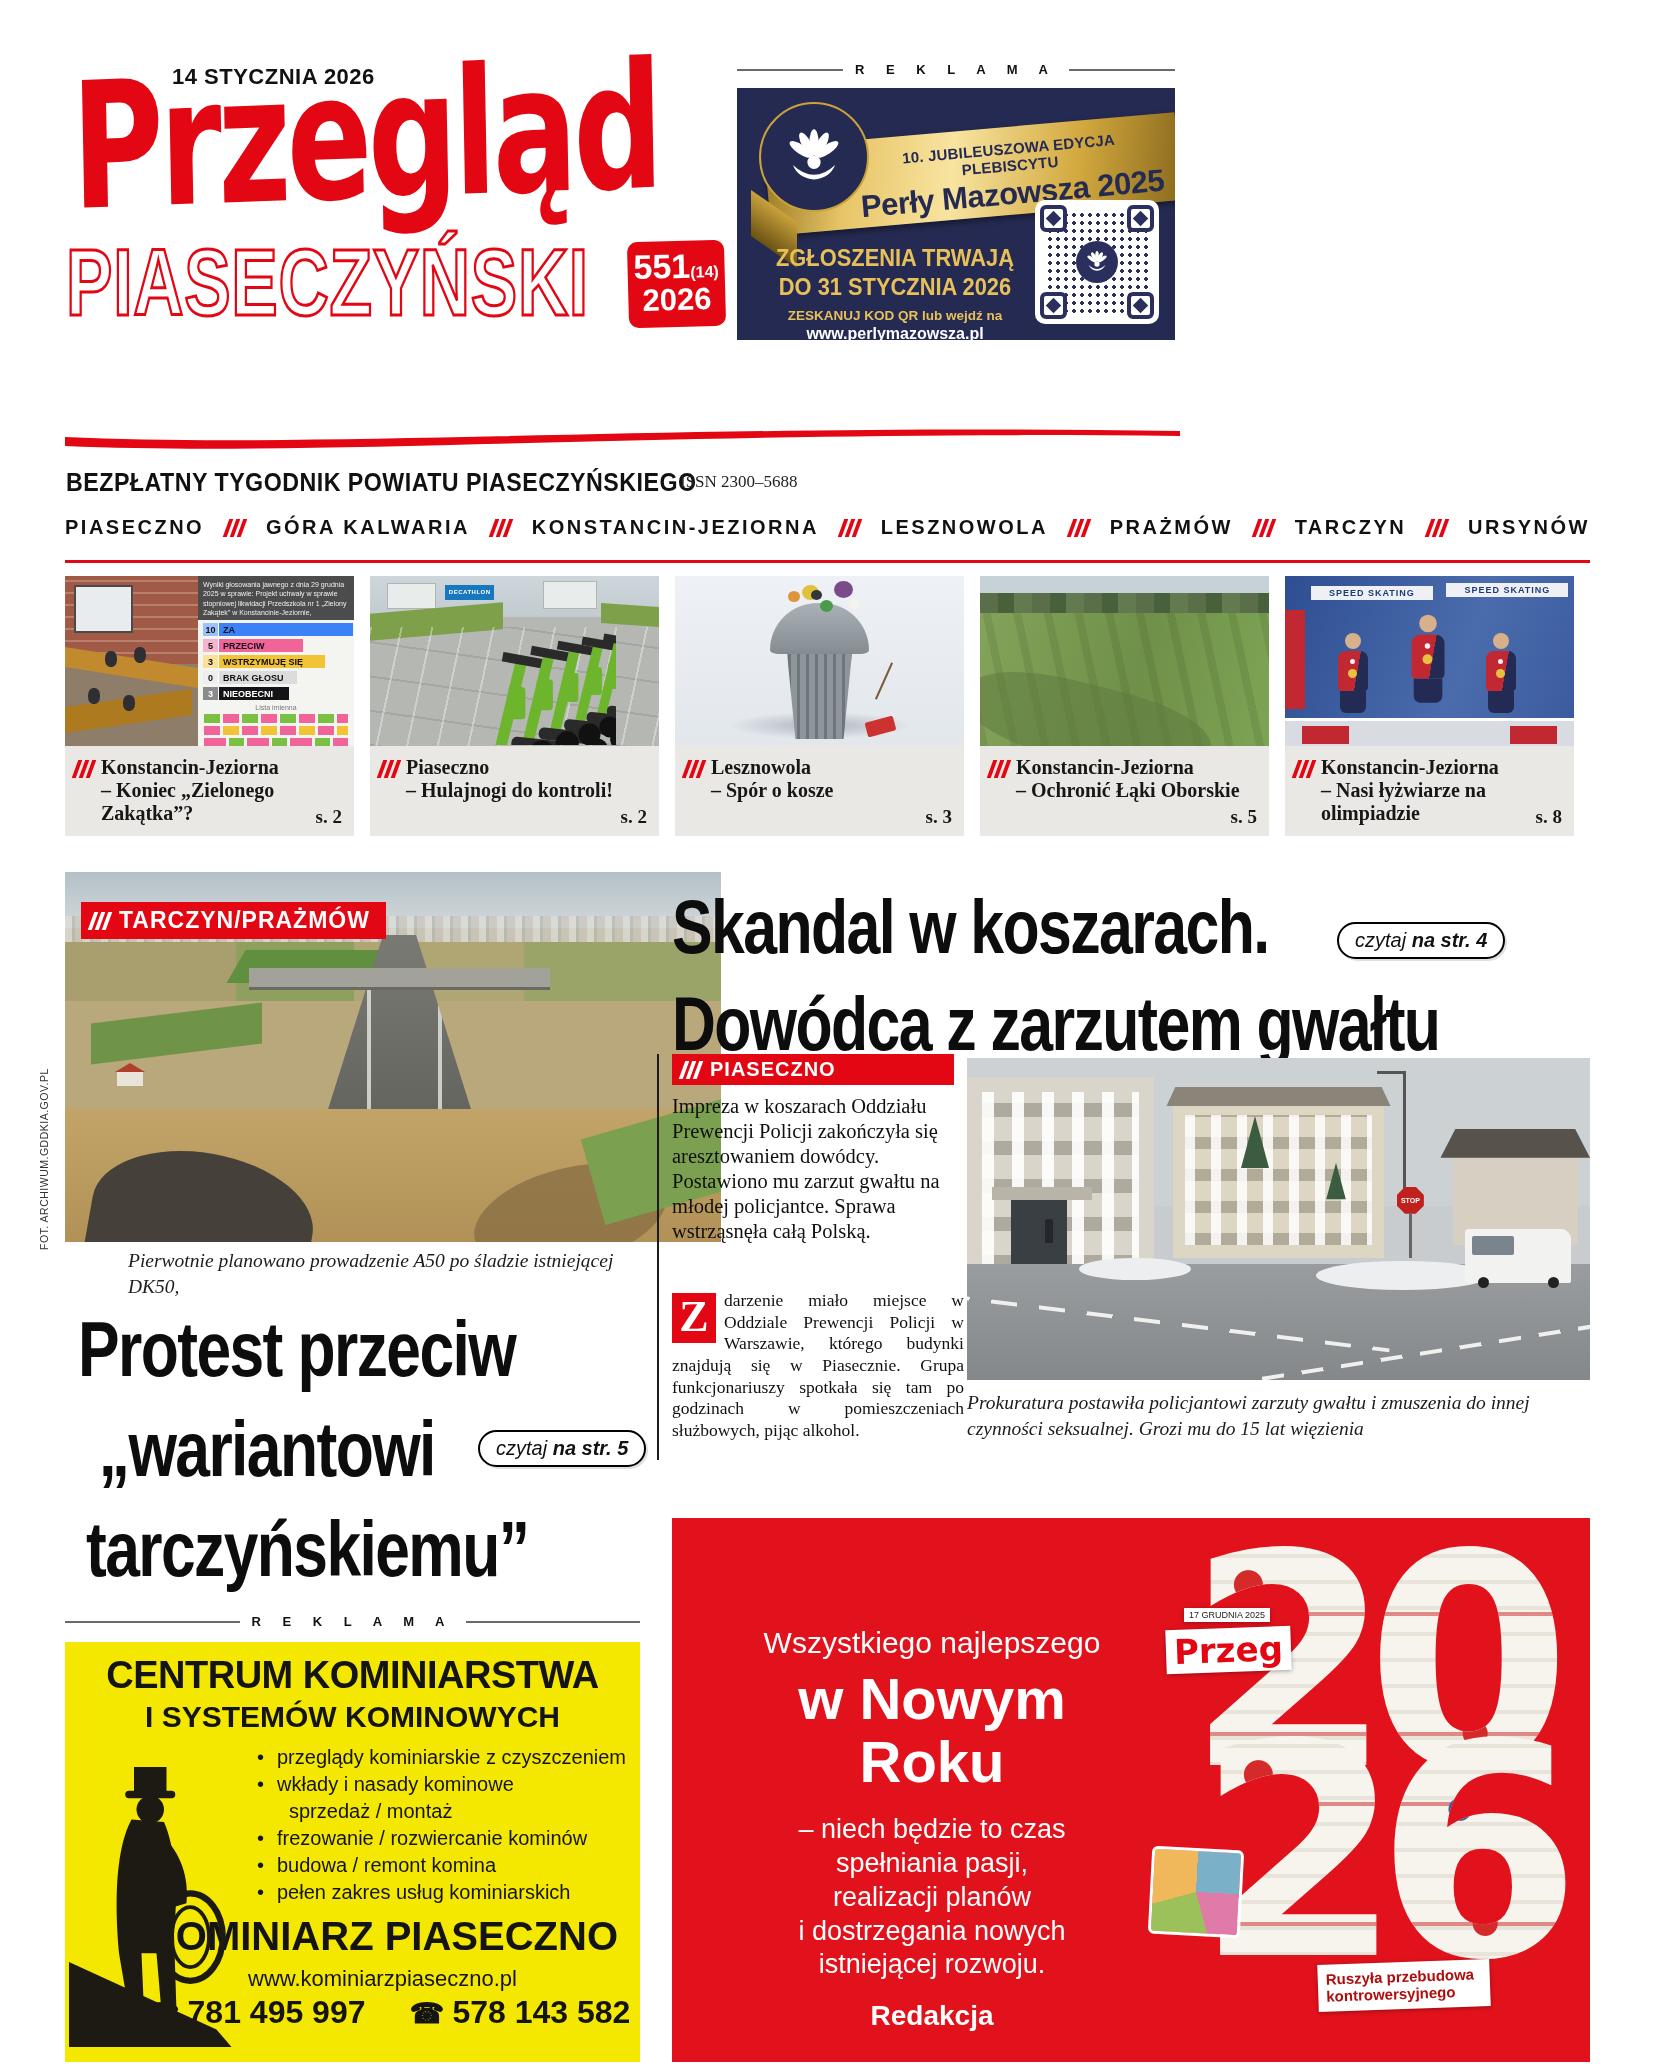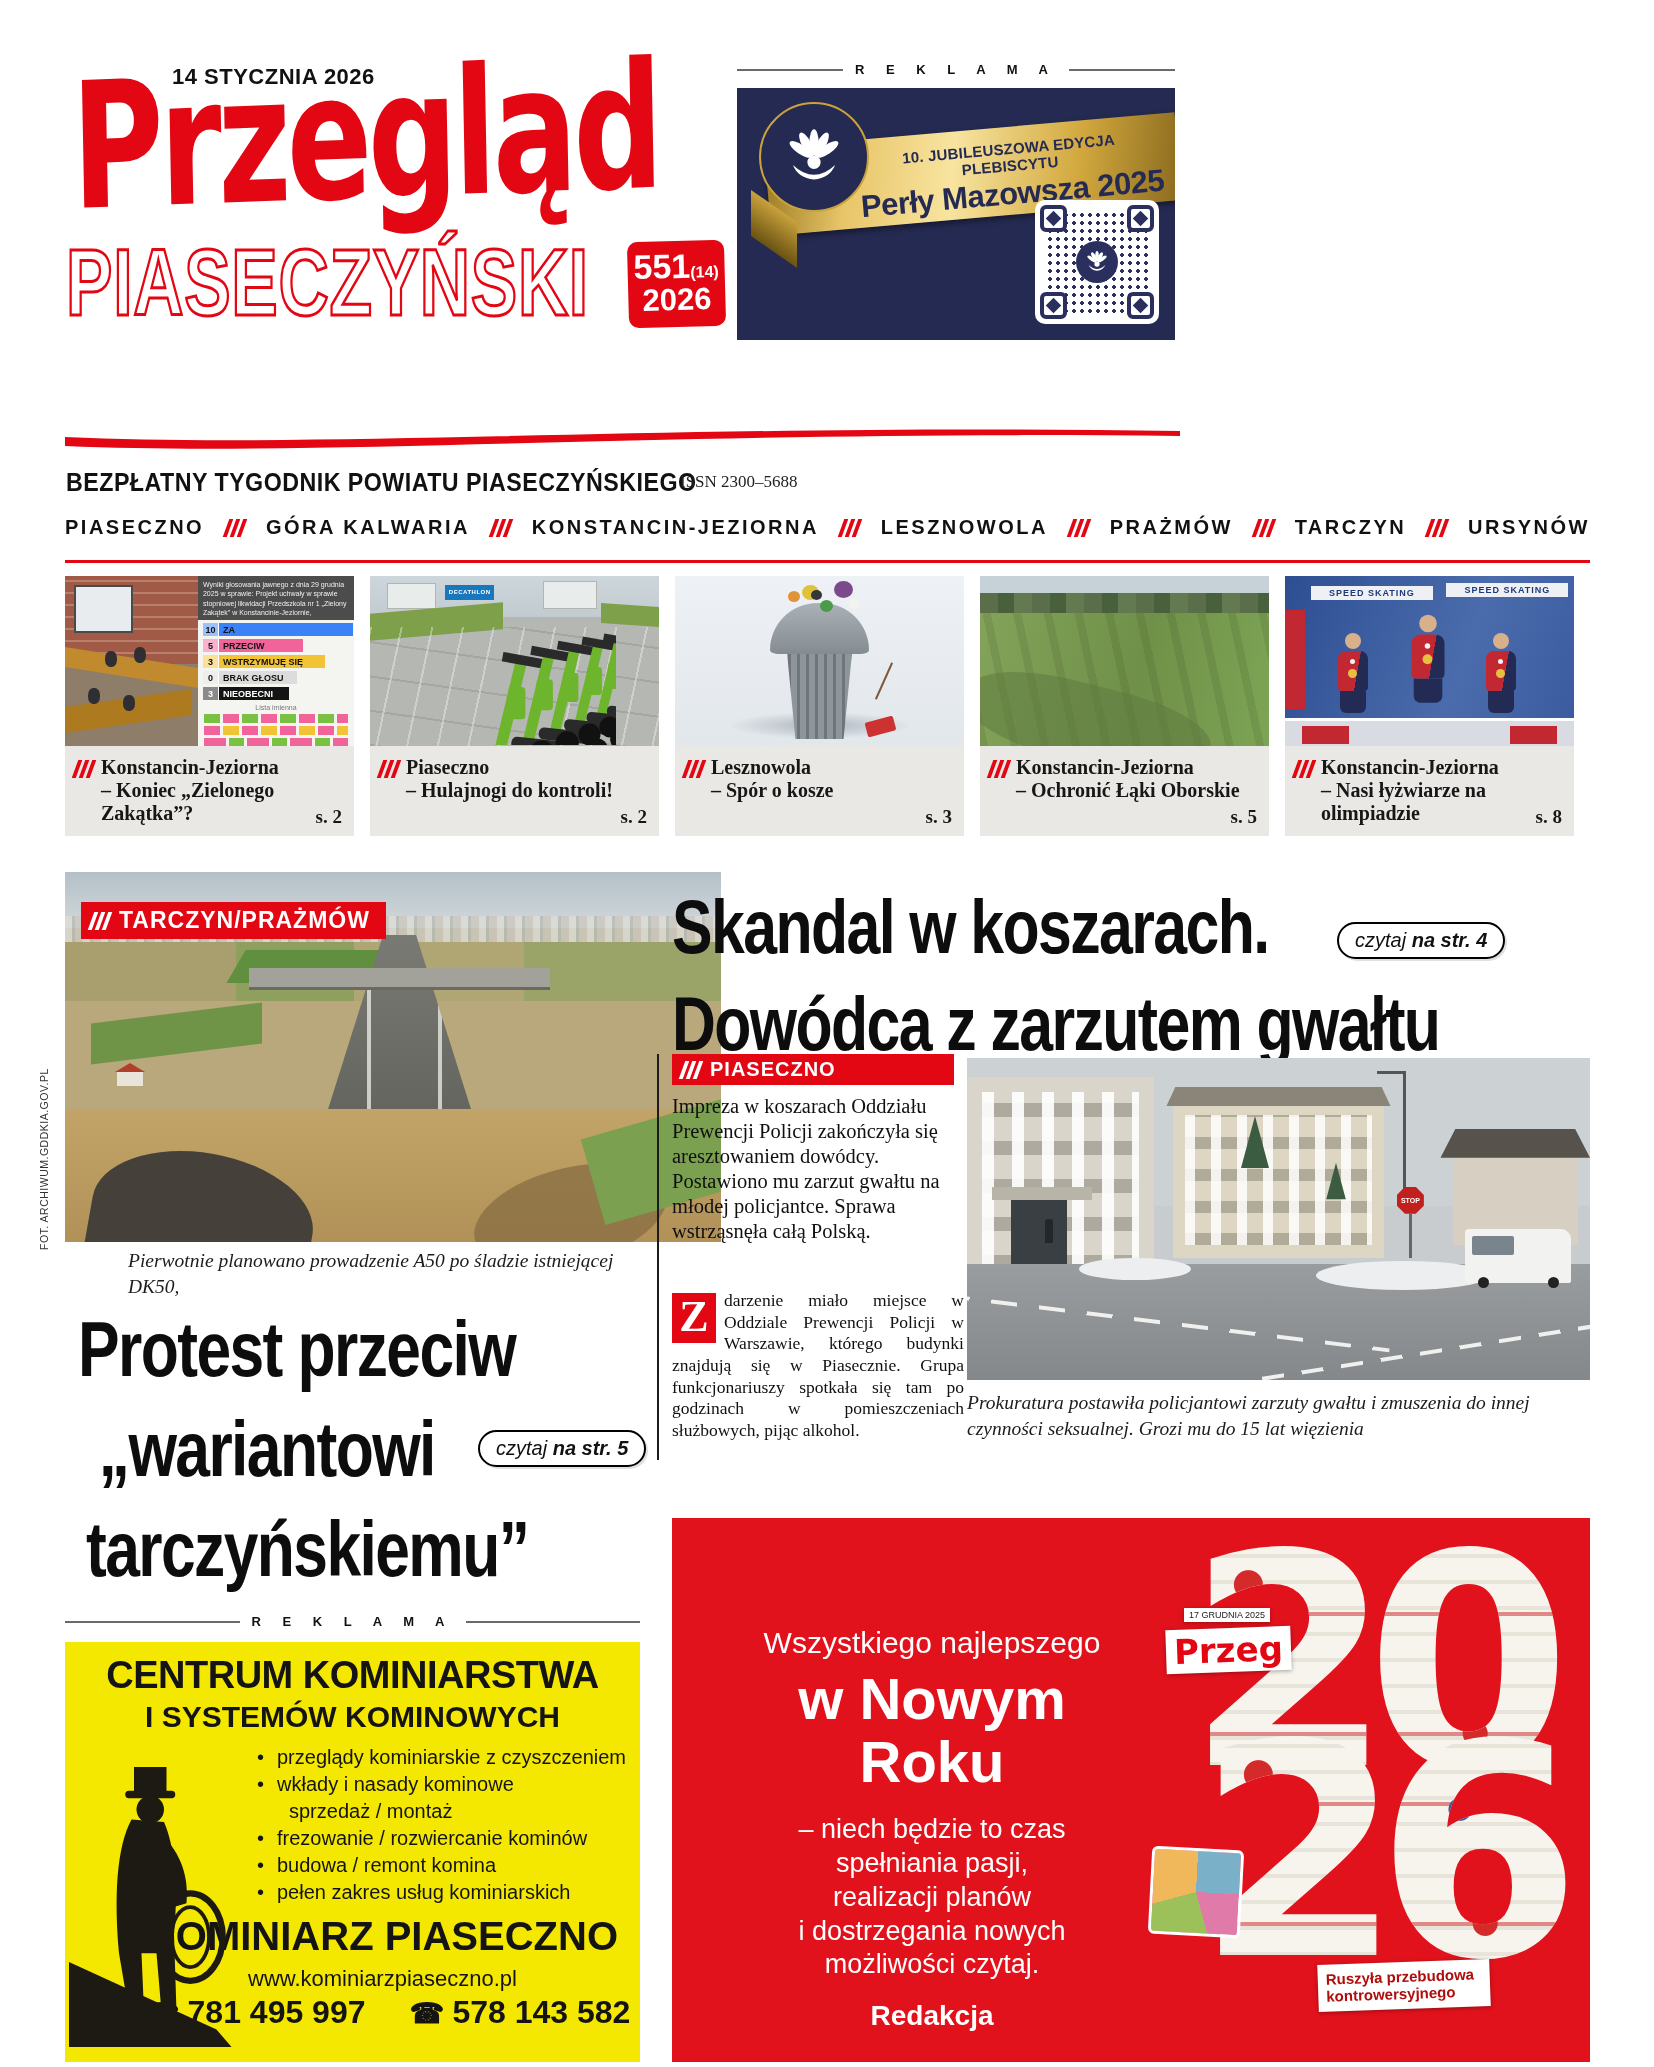--- a/index.html
+++ b/index.html
@@ -315,20 +315,26 @@
     <div class="ribfoldL"></div>
     <div class="ribtxt">
       <div class="l1">10. JUBILEUSZOWA EDYCJA PLEBISCYTU</div>
       <div class="l2">Perły Mazowsza 2025</div>
     </div>
     <div class="shellc">
       <svg width="66" height="66">
           <use href="#shell"></use>
         </svg>
     </div>
+    <div class="cta">
+      <div class="c1">ZGŁOSZENIA TRWAJĄ</div>
+      <div class="c2">DO 31 STYCZNIA 2026</div>
+      <div class="c3">ZESKANUJ KOD QR lub wejdź na</div>
+      <div class="c4">www.perlymazowsza.pl</div>
+    </div>
     <div class="qr">
       <div class="dots"></div>
       <div class="c lt"></div>
       <div class="c rt"></div>
       <div class="c lb"></div>
       <div class="c rb"></div>
       <div class="ctr">
           <svg width="26" height="26">
             <use href="#shell"></use>
           </svg>
@@ -653,21 +659,21 @@
       <div class="w1">Wszystkiego najlepszego</div>
       <div class="w2">
           <div>w Nowym</div>
           <div>Roku</div>
         </div>
       <div class="wb">
         <div>– niech będzie to czas</div>
         <div>spełniania pasji,</div>
         <div>realizacji planów</div>
         <div>i dostrzegania nowych</div>
-        <div>możliwości czytaj.</div>
+        <div>istniejącej rozwoju.</div>
       </div>
       <div class="ws">Redakcja</div>
     </div>
     <div class="digits">
       <div class="drow"><span>2</span><span>0</span></div>
       <div class="drow r2"><span>2</span><span>6</span></div>
     </div>
     <div class="frg frg-date">17 GRUDNIA 2025</div>
     <div class="frg frg-logo">Przeg</div>
     <div class="frg frg-news">Ruszyła przebudowa kontrowersyjnego</div>

